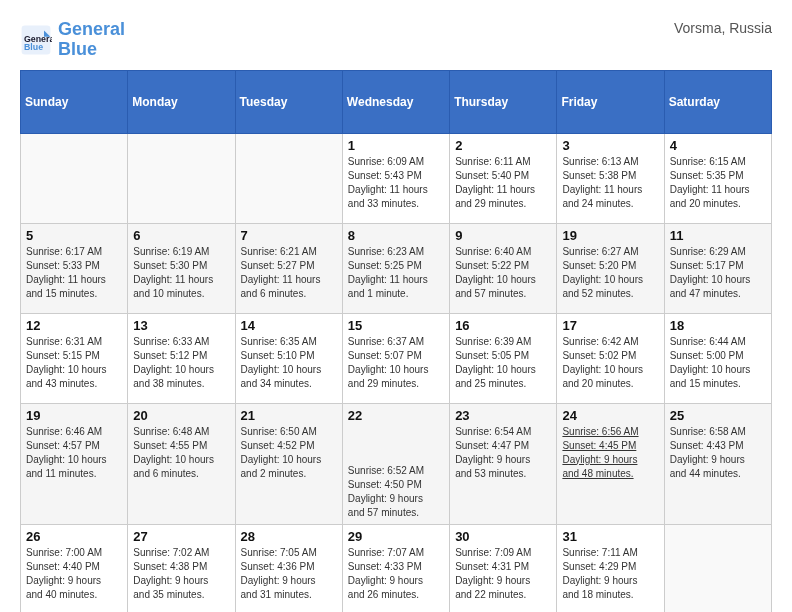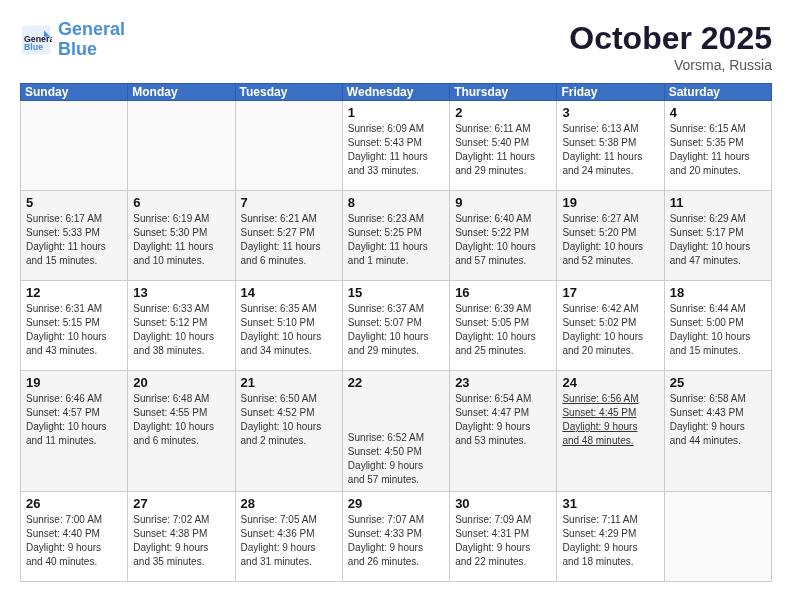--- a/index.html
+++ b/index.html
@@ -49,21 +49,21 @@
     table {
       width: 100%;
       border-collapse: collapse;
       table-layout: fixed;
     }
     thead th {
       background: #3a6fc4;
       color: #fff;
       font-size: 12px;
       font-weight: bold;
-      padding: 1px 4px;
+      padding: 24px 4px;
       text-align: left;
       border: 1px solid #2a5cb0;
     }
     tbody td {
       border: 1px solid #ccc;
       vertical-align: top;
       padding: 4px 5px;
       height: 90px;
       font-size: 10px;
       color: #333;
@@ -100,21 +100,20 @@
       <text x="5" y="33" font-size="11" font-weight="bold" fill="#4a90d9">Blue</text>
       <polygon points="30,8 38,16 30,16" fill="#4a90d9"></polygon>
     </svg>
     <div>
       <div class="logo-text">
         <span>General</span><br><span style="color:#4a90d9">Blue</span>
       </div>
     </div>
   </div>
   <div class="title-block">
-    <div class="month-title">October 2025</div>
     <div class="location">Vorsma, Russia</div>
   </div>
 </div>
 
 <table>
   <thead>
     <tr id="header-row">
         <th>Sunday</th>
         <th>Monday</th>
         <th>Tuesday</th>

